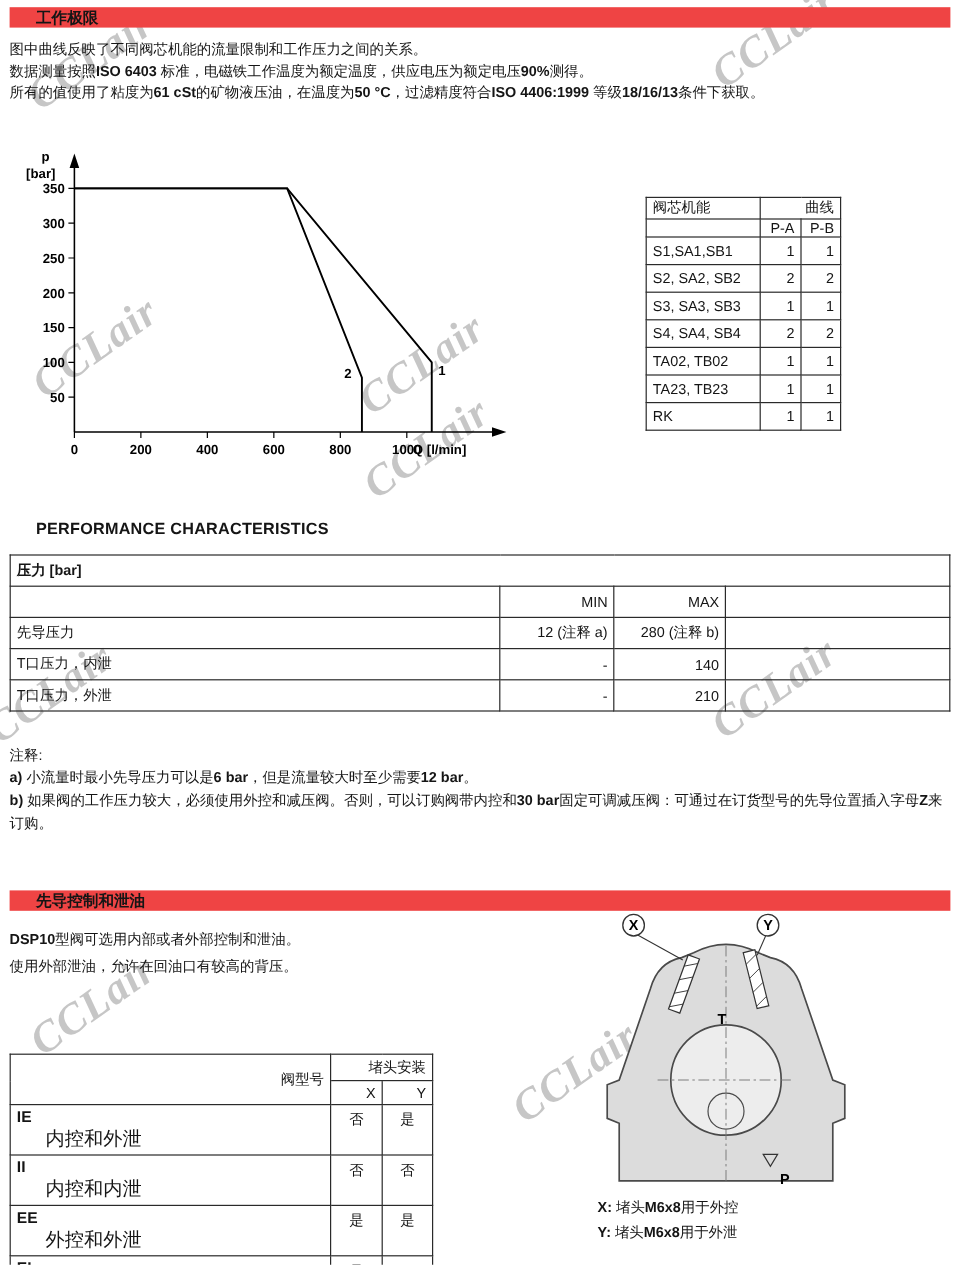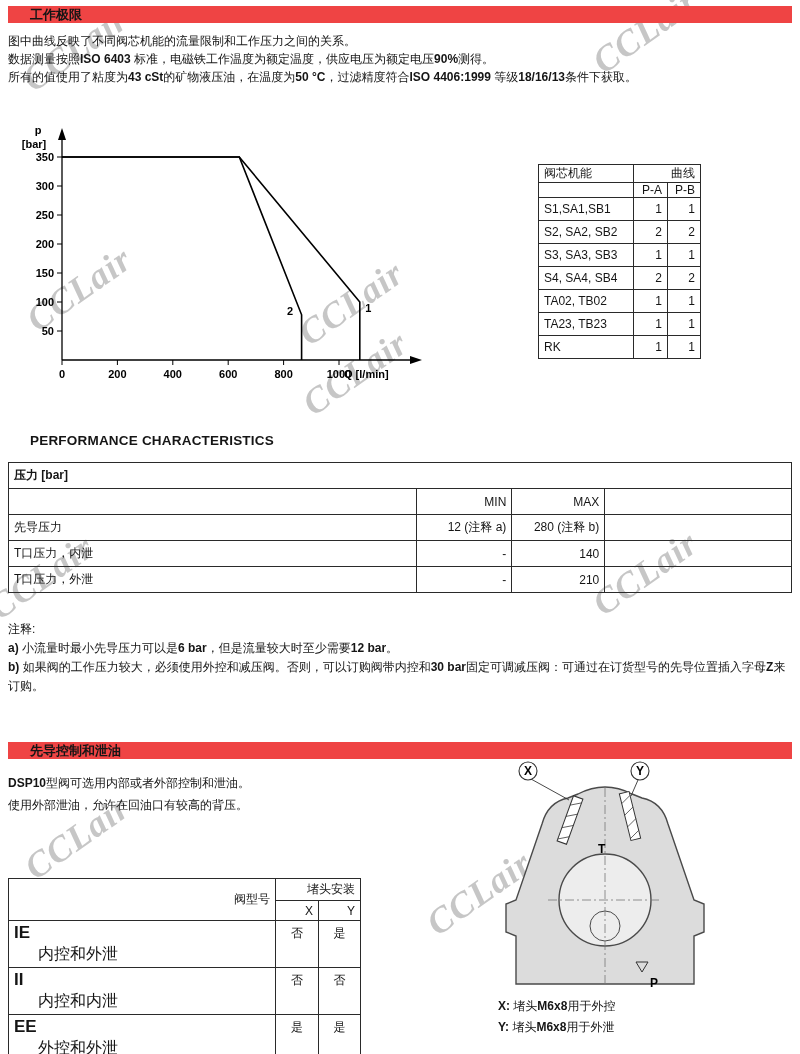--- a/index.html
+++ b/index.html
@@ -19,21 +19,21 @@
   .c{text-align:right}
   .spool td{height:23px}
   .spool tr.hr td{height:15px}
   .press td{height:26px}
   .press .tt{font-weight:bold}
   .notes p{line-height:19px}
   .nt{font-weight:normal}
   .np{font-weight:bold}
   .pilot-p p{line-height:22px}
   .ptab .mcell{vertical-align:top;padding:2px 5px}
-  .ptab .code{font-weight:bold;font-size:17px}
+  .ptab .code{font-weight:bold;font-size:13px}
   .ptab .desc{padding-left:24px;font-size:16px;margin-top:1px}
   .ptab .val{vertical-align:top;text-align:center;padding-top:4px}
   .caps p{line-height:21px}
   .tk{font:bold 11px "Liberation Sans","DejaVu Sans",sans-serif}
   .dlab{font:bold 12px "Liberation Sans","DejaVu Sans",sans-serif}
 </style>
 </head>
 <body>
 
 <div class="wm" style="left:16px;top:28px">CCLair</div>
@@ -45,21 +45,21 @@
 <div class="wm" style="left:586px;top:552px">CCLair</div>
 <div class="wm" style="left:18px;top:816px">CCLair</div>
 <div class="wm" style="left:420px;top:872px">CCLair</div>
 
 <div class="abs hbar" style="left:8px;top:6px">
   <span class="ht">工作极限</span>
 </div>
 <div class="abs intro" style="left:8px;top:32px;width:784px">
   <p>图中曲线反映了不同阀芯机能的流量限制和工作压力之间的关系。</p>
   <p>数据测量按照<b>ISO 6403</b> 标准，电磁铁工作温度为额定温度，供应电压为额定电压<b>90%</b>测得。</p>
-  <p>所有的值使用了粘度为<b>43 cSt</b>的矿物液压油，在温度为<b>50 °C</b>，过滤精度符合<b>ISO 4406:1999</b> 等级<b>18/16/13</b>条件下获取。</p>
+  <p>所有的值使用了粘度为<b>61 cSt</b>的矿物液压油，在温度为<b>50 °C</b>，过滤精度符合<b>ISO 4406:1999</b> 等级<b>18/16/13</b>条件下获取。</p>
 </div>
 
 <svg id="chart-svg" class="abs" style="left:8px;top:122px" width="430" height="270" viewBox="0 0 430 270">
     <line x1="54" y1="238" x2="54" y2="16" stroke="#000" stroke-width="1.3"></line>
     <line x1="54" y1="238" x2="404" y2="238" stroke="#000" stroke-width="1.3"></line>
     <polygon points="50,18 58,18 54,6" fill="#000"></polygon>
     <polygon points="402,234 402,242 414,238" fill="#000"></polygon>
     <line x1="49" y1="209" x2="54" y2="209" stroke="#000"></line>
     <text x="46" y="213" text-anchor="end" class="tk">50</text>
     <line x1="49" y1="180" x2="54" y2="180" stroke="#000"></line>

